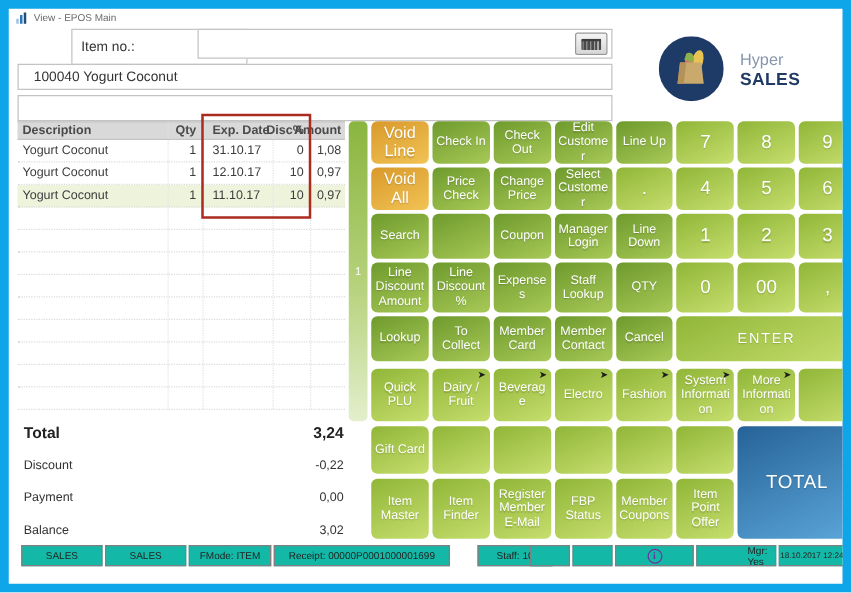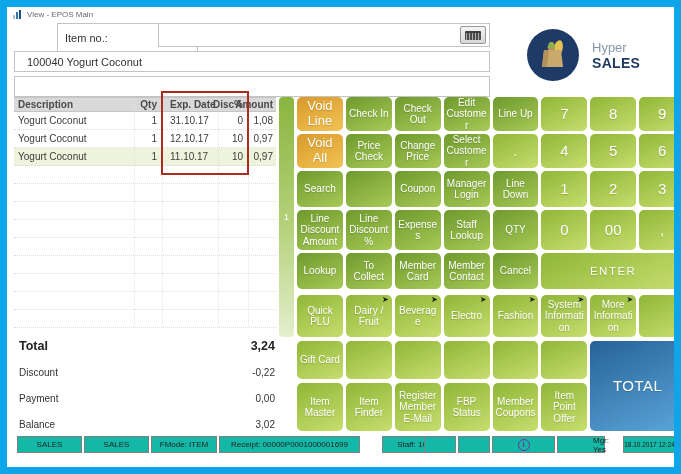--- a/index.html
+++ b/index.html
@@ -430,18 +430,18 @@
       <div class="sbar-cell" style="left: 10px; width: 65px;">SALES</div>
       <div class="sbar-cell" style="left: 77px; width: 65px;">SALES</div>
       <div class="sbar-cell" style="left: 144px; width: 66px;">FMode: ITEM</div>
       <div class="sbar-cell" style="left: 212px; width: 141px;">Receipt: 00000P0001000001699</div>
       <div class="sbar-cell" style="left: 375px; width: 60px; text-align: center;">Staff: 10</div>
       <div class="sbar-cell" style="left: 417px; width: 32px;"></div>
       <div class="sbar-cell" style="left: 451px; width: 32px;"></div>
       <div class="sbar-cell" style="left: 485px; width: 63px;">
         <span class="info-icon">i</span>
       </div>
-      <div class="sbar-cell" style="left: 550px; width: 48px; padding-left: 40px;">Mgr: Yes</div>
+      <div class="sbar-cell" style="left: 550px; width: 64px; padding-left: 40px;">Mgr: Yes</div>
       <div class="sbar-cell dt" style="left: 616px; width: 62px;">18.10.2017 12:24:52</div>
     </div>
 
   <div class="close-btn">Close</div>
 </div>
 
 </body></html>

